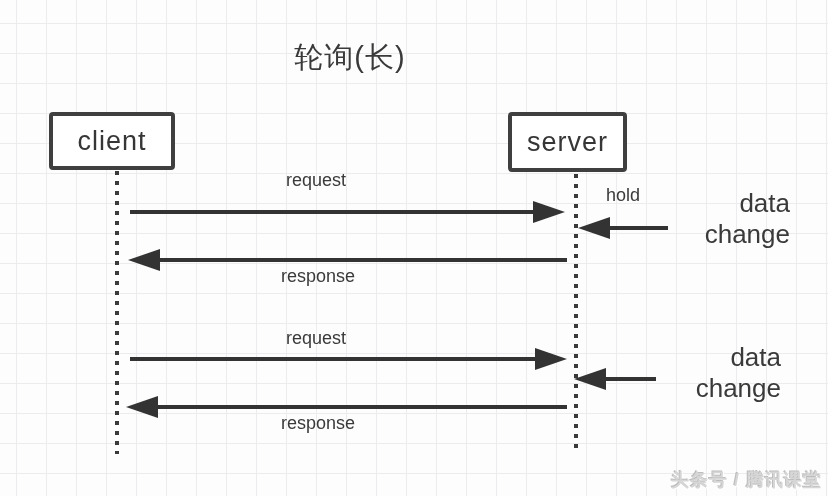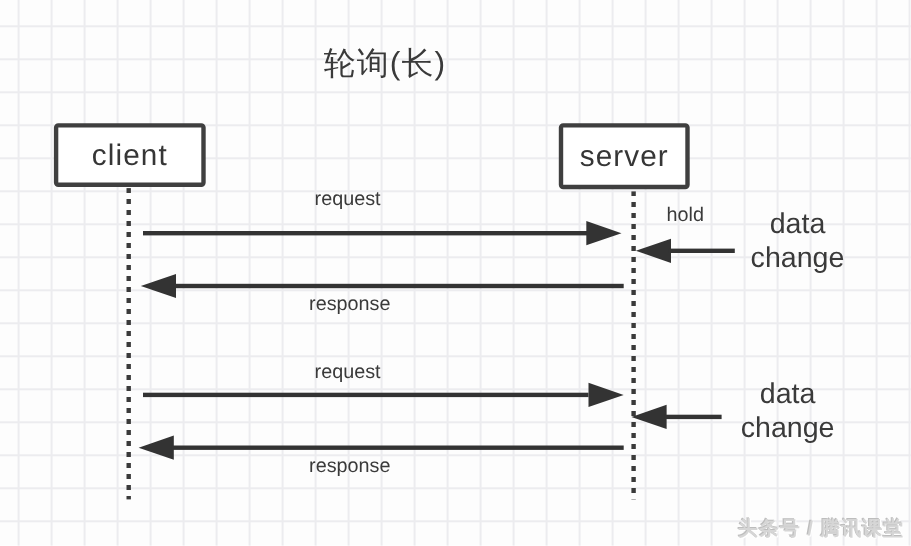--- a/index.html
+++ b/index.html
@@ -21,21 +21,21 @@
     transform:translateX(-50%);
     font-size:29px; letter-spacing:1px; white-space:nowrap;
   }
   .actor-box {
     position:absolute; box-sizing:border-box;
     border:4px solid #3f3f3f; border-radius:4px;
     background:#ffffff;
     display:flex; align-items:center; justify-content:center;
     font-size:27px; letter-spacing:1px; color:#363636;
   }
-  #client-box { left:49px;  top:112px; width:138px; height:58px; }
+  #client-box { left:49px;  top:112px; width:126px; height:58px; }
   #server-box { left:508px; top:112px; width:119px; height:60px; }
   .lifeline {
     position:absolute; width:4px;
     background-image:repeating-linear-gradient(to bottom, #3a3a3a 0 4px, transparent 4px 10px);
   }
   #client-lifeline { left:115px; top:171px; height:283px; }
   #server-lifeline { left:574px; top:174px; height:280px; }
   .msg-line { position:absolute; height:4px; background:#333333; }
   .head-right {
     position:absolute; width:0; height:0;
@@ -49,21 +49,21 @@
   }
   .msg-label {
     position:absolute; transform:translateX(-50%);
     font-size:18px; white-space:nowrap;
   }
   .side-label {
     position:absolute; font-size:18px; white-space:nowrap;
   }
   .wrap-label {
     position:absolute; transform:translateX(-50%);
-    font-size:26px; line-height:31px; width:130px; text-align:center;
+    font-size:26px; line-height:31px; width:130px; text-align:right;
   }
   .watermark {
     position:absolute; right:6px; bottom:4px;
     font-size:18px; font-weight:bold; letter-spacing:1px;
     color:#d6d6d6;
     text-shadow:-1px -1px 0 #bdbdbd, 1px 1px 0 #ffffff;
     margin-left:12px;
   }
 </style>
 </head>

